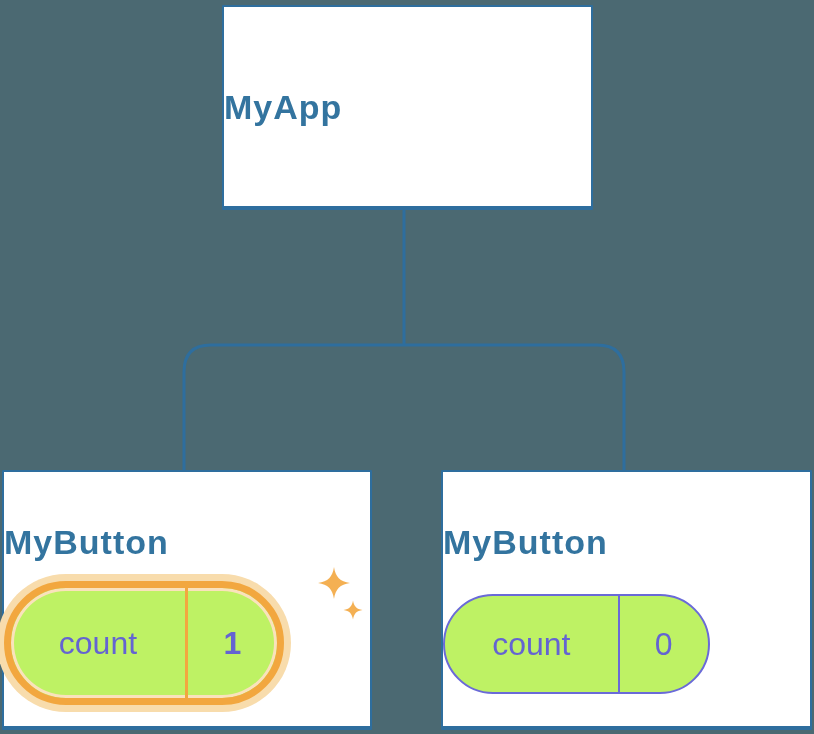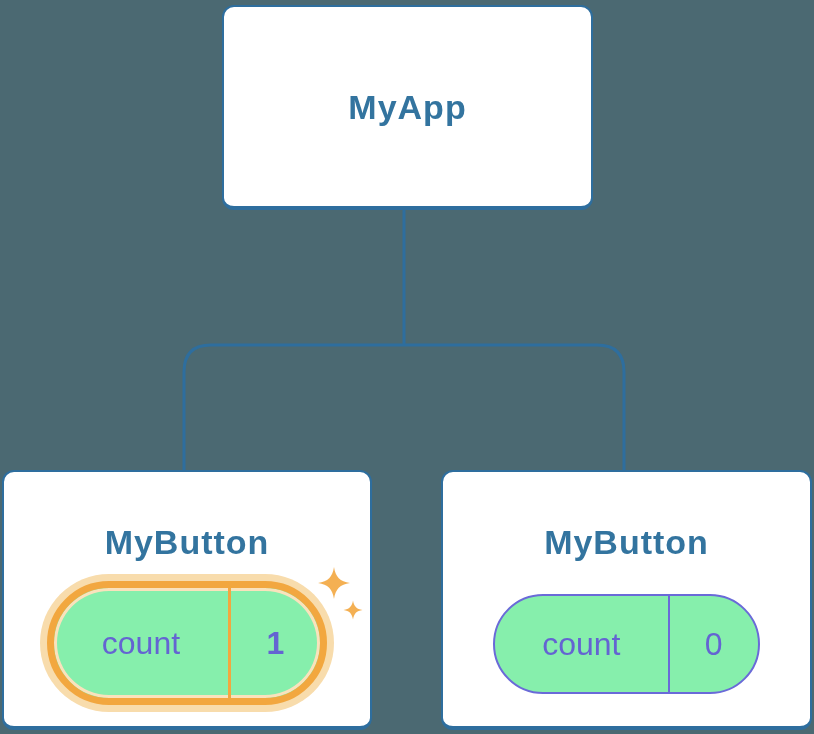--- a/index.html
+++ b/index.html
@@ -19,25 +19,24 @@
     left: 0; top: 0;
     width: 814px; height: 734px;
     z-index: 0;
   }
 
   .card {
     position: absolute;
     background: #FFFFFF;
     border: 2px solid #2E6E9E;
     border-bottom-width: 4px;
-    border-radius: 12px;
+    border-radius: 1px;
     z-index: 1;
     display: flex;
     flex-direction: column;
-    align-items: center;
   }
 
   .card.root {
     left: 222px; top: 5px;
     width: 371px; height: 205px;
     justify-content: center;
   }
 
   .card.child-left  { left: 2px;   top: 470px; width: 370px; height: 260px; }
   .card.child-right { left: 441px; top: 470px; width: 371px; height: 260px; }
@@ -48,21 +47,21 @@
     font-weight: 700;
     letter-spacing: 1px;
     line-height: 40px;
   }
   .card.child-left .card-title,
   .card.child-right .card-title { margin-top: 50px; }
 
   .state-pill {
     display: flex;
     align-items: stretch;
-    background: #86efac;
+    background: #bef264;
     border-radius: 999px;
     overflow: hidden;
   }
 
   
   .state-pill.highlighted {
     margin-top: 19px;
     width: 280px;
     height: 124px;
     border: 7px solid #F2A73F;

